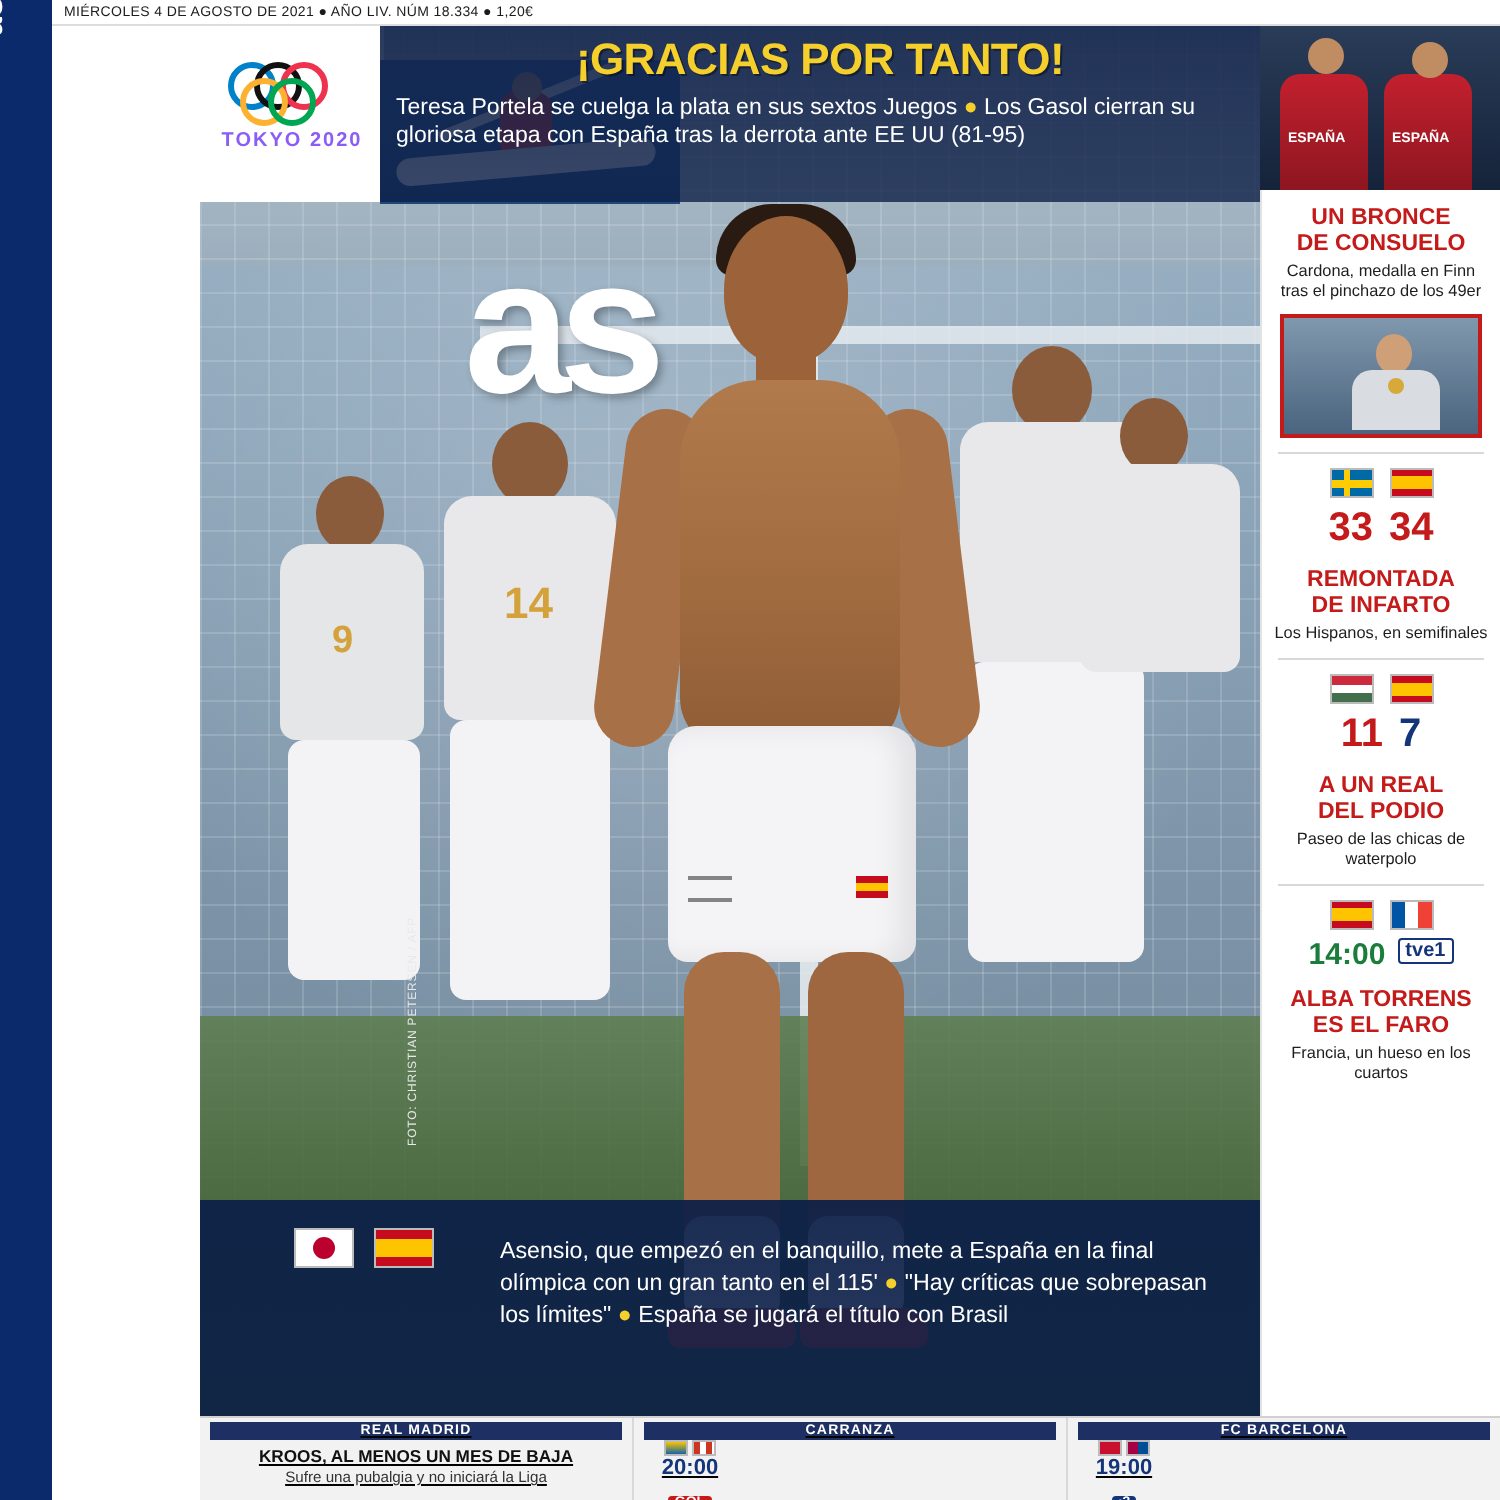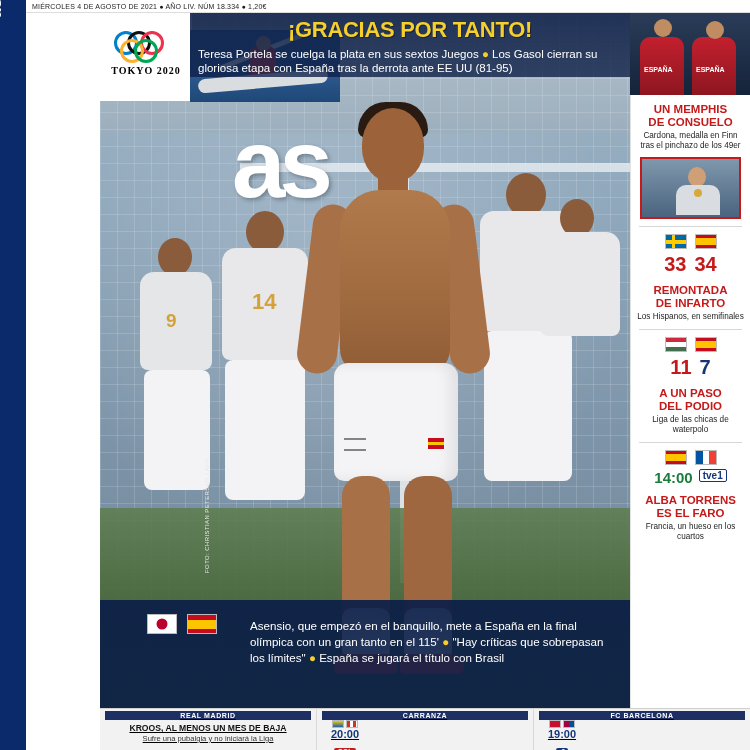--- a/index.html
+++ b/index.html
@@ -114,37 +114,37 @@
   .hero .h-rings{position:absolute;left:44px;top:330px;width:22px;height:9px;border-top:2px solid #3a3a3a;border-bottom:2px solid #3a3a3a;opacity:.6;}
   .hero .h-legL{position:absolute;left:42px;top:368px;width:48px;height:175px;background:#a87046;border-radius:20px;}
   .hero .h-legR{position:absolute;left:104px;top:368px;width:48px;height:175px;background:#9e6740;border-radius:20px;}
   .hero .h-sockL{position:absolute;left:42px;top:500px;width:48px;height:52px;background:#efefef;border-radius:10px;}
   .hero .h-sockR{position:absolute;left:104px;top:500px;width:48px;height:52px;background:#efefef;border-radius:10px;}
   .hero .h-bootL{position:absolute;left:34px;top:546px;width:64px;height:20px;background:#e2452b;border-radius:8px 12px 6px 6px;}
   .hero .h-bootR{position:absolute;left:100px;top:546px;width:64px;height:20px;background:#e2452b;border-radius:8px 12px 6px 6px;}
 
   
   .topbanner{
-    position:absolute;left:190px;top:13px;width:440px;height:64px;
+    position:absolute;left:190px;top:13px;width:440px;height:88px;
     background:linear-gradient(180deg,rgba(12,30,70,.88),rgba(12,30,70,.78));
     color:#fff;padding:4px 8px 0 8px;box-sizing:border-box;
   }
   .topbanner .tb-title{
     color:#f5d02c;font-weight:bold;font-size:22px;text-align:center;letter-spacing:-.3px;
     text-shadow:1px 1px 0 rgba(0,0,0,.4);
   }
   .topbanner .tb-sub{
     font-size:11.5px;line-height:13.5px;text-align:left;margin-top:5px;
   }
   .bullet{color:#f5d02c;font-weight:bold;}
 
   
   .tokyo{
     position:absolute;left:100px;top:13px;width:92px;height:88px;
-    background:#fff;color:#000000;font-family:Liberation Serif, serif;
+    background:#fff;color:#8b5cf6;
   }
   .tokyo .rings{
     position:absolute;left:14px;top:18px;width:64px;height:22px;
   }
   .ring{position:absolute;width:18px;height:18px;border:3px solid #000;border-radius:50%;}
   .r1{left:0;top:0;border-color:#0081c8;}
   .r2{left:13px;top:0;border-color:#111;}
   .r3{left:26px;top:0;border-color:#ee334e;}
   .r4{left:6px;top:8px;border-color:#fcb131;}
   .r5{left:20px;top:8px;border-color:#00a651;}
@@ -378,21 +378,21 @@
     <div class="ph1"></div>
     <div class="ph2"></div>
     <div class="esp">ESPAÑA</div>
     <div class="esp2">ESPAÑA</div>
   </div>
 
   <div class="rail">
 
     <div>
       <div class="r-head">
-        <div>UN MEMPHIS</div>
+        <div>UN BRONCE</div>
         <div>DE CONSUELO</div>
       </div>
       <div class="r-body">Cardona, medalla en Finn tras el pinchazo de los 49er</div>
       <div class="r-photo">
         <div class="rp-head"></div>
         <div class="rp-body"></div>
         <div class="rp-medal"></div>
       </div>
     </div>
 
@@ -419,24 +419,24 @@
     <div>
       <div class="score-row">
         <span class="flag flag-hu"></span>
         <span class="flag flag-es"></span>
       </div>
       <div class="score-row">
         <span class="sc-num">11</span>
         <span class="sc-num blue">7</span>
       </div>
       <div class="r-head">
-        <div>A UN PASO</div>
+        <div>A UN REAL</div>
         <div>DEL PODIO</div>
       </div>
-      <div class="r-body">Liga de las chicas de waterpolo</div>
+      <div class="r-body">Paseo de las chicas de waterpolo</div>
     </div>
 
     <div class="divider"></div>
 
     <div>
       <div class="score-row">
         <span class="flag flag-es"></span>
         <span class="flag flag-fr"></span>
       </div>
       <div class="time-row">

